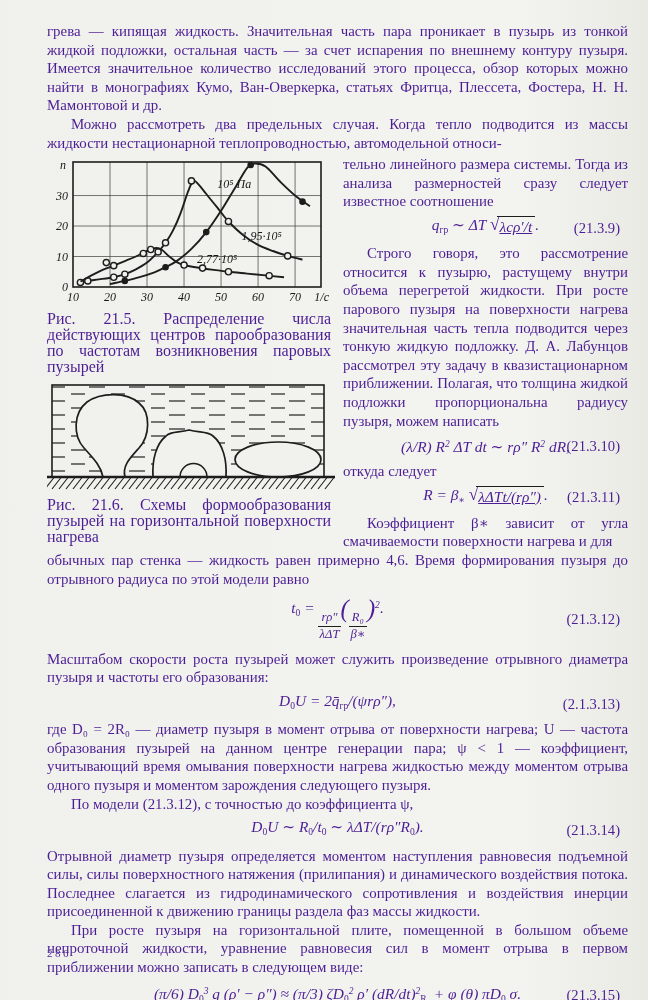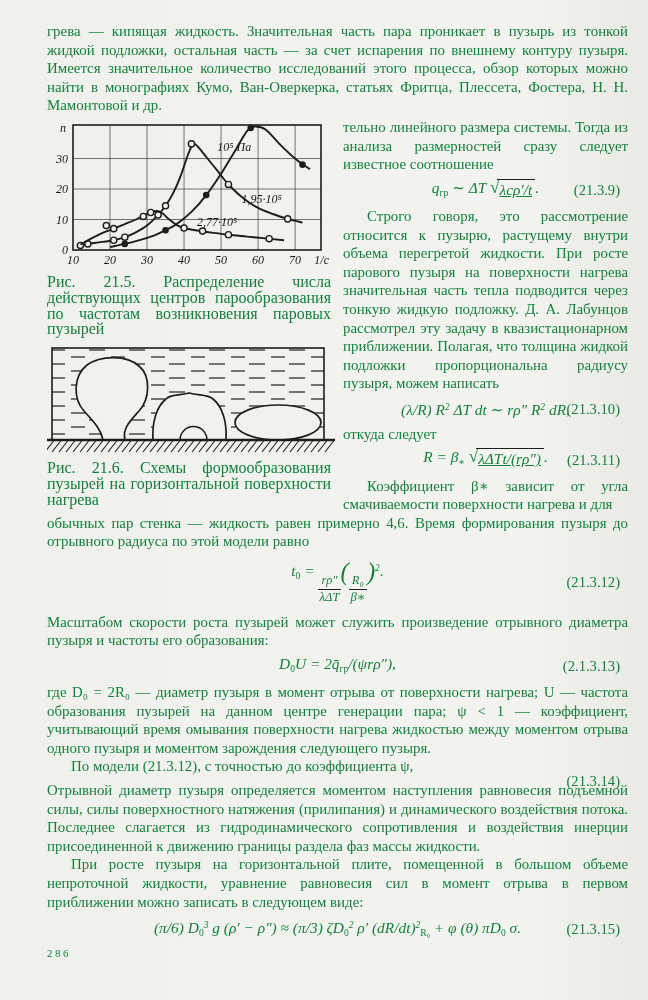--- a/index.html
+++ b/index.html
@@ -1,21 +1,21 @@
 <!DOCTYPE html>
 <html lang="ru"><head>
 <meta charset="utf-8">
 <style>
   html,body{margin:0;padding:0;}
   body{width:648px;height:1000px;overflow:hidden;
        background:linear-gradient(90deg,#f0f1ec 0%,#f3f4ef 80%,#e9eae4 100%);}
   .page{position:relative;width:648px;height:1000px;box-sizing:border-box;
         padding:22px 20px 0 47px;
         font-family:"Liberation Serif","DejaVu Serif",serif;
-        font-size:14.9px;line-height:18.6px;color:#15803d;}
+        font-size:14.9px;line-height:18.6px;color:#4c1d95;}
   p{margin:0;text-align:justify;}
   .ind{text-indent:24px;}
   .cols{display:flex;margin-top:3px;}
   .col-l{width:284px;flex:none;}
   .col-r{flex:1;padding-left:12px;}
   .caption{font-size:16px;line-height:15.8px;text-align:justify;margin-top:4px;}
   .chartwrap{margin:2px 0 2px 0;}
   .diagwrap{margin-top:9px;}
   svg{display:block;}
   .cl{font-family:"Liberation Serif","DejaVu Serif",serif;font-style:italic;
@@ -36,20 +36,21 @@
   .eq-frac .fr-n{border-bottom:1.1px solid #1d1d1b;padding:0 3px 1px;}
   .eq-tall{margin:8px 0;}
   .pagenum{position:absolute;left:47px;top:944px;font-size:11px;letter-spacing:2.5px;}
 </style>
 </head>
 <body>
 
 <div class="page">
 
   <p>грева — кипящая жидкость. Значительная часть пара проникает в пузырь из тонкой жидкой подложки, остальная часть — за счет испарения по внешнему контуру пузыря. Имеется значительное количество исследований этого процесса, обзор которых можно найти в монографиях Кумо, Ван-Оверкерка, статьях Фритца, Плессета, Фостера, Н. Н. Мамонтовой и др.</p>
+  <p class="ind">Можно рассмотреть два предельных случая. Когда тепло подводится из массы жидкости нестационарной теплопроводностью, автомодельной относи-</p>
 
   <div class="cols">
     <div class="col-l">
 
       <div class="chartwrap">
         <svg id="chart-svg" width="284" height="150" viewBox="0 0 284 150">
             <g stroke="#3c3c38" stroke-width="0.7">
               <line x1="63.014925373134325" y1="130" x2="63.014925373134325" y2="5"></line>
               <line x1="100.02985074626865" y1="130" x2="100.02985074626865" y2="5"></line>
               <line x1="137.04477611940297" y1="130" x2="137.04477611940297" y2="5"></line>
@@ -198,19 +199,19 @@
           <span class="fr-n">rρ″</span>
           <span class="fr-d">λΔT</span>
         </span><span class="big">(</span><span class="eq-frac">
           <span class="fr-n">R₀</span>
           <span class="fr-d">β∗</span>
         </span><span class="big">)</span><span class="sup">2</span><span>.</span></span><span class="eq-no">(21.3.12)</span></div>
   <p>Масштабом скорости роста пузырей может служить произведение отрывного диаметра пузыря и частоты его образования:</p>
   <div class="eq"><span class="eq-body"><span>D</span><span class="sub">0</span><span>U = 2q̄</span><span class="sub">гр</span><span>/(ψrρ″),</span></span><span class="eq-no">(2.1.3.13)</span></div>
   <p>где D₀ = 2R₀ — диаметр пузыря в момент отрыва от поверхности нагрева; U — частота образования пузырей на данном центре генерации пара; ψ &lt; 1 — коэффициент, учитывающий время омывания поверхности нагрева жидкостью между моментом отрыва одного пузыря и моментом зарождения следующего пузыря.</p>
   <p class="ind">По модели (21.3.12), с точностью до коэффициента ψ,</p>
-  <div class="eq"><span class="eq-no">(21.3.14)</span></div>
+  <div class="eq"><span class="eq-body"><span>D</span><span class="sub">0</span><span>U ∼ R</span><span class="sub">0</span><span>/t</span><span class="sub">0</span><span> ∼ λΔT/(rρ″R</span><span class="sub">0</span><span>).</span></span><span class="eq-no">(21.3.14)</span></div>
   <p>Отрывной диаметр пузыря определяется моментом наступления равновесия подъемной силы, силы поверхностного натяжения (прилипания) и динамического воздействия потока. Последнее слагается из гидродинамического сопротивления и воздействия инерции присоединенной к движению границы раздела фаз массы жидкости.</p>
   <p class="ind">При росте пузыря на горизонтальной плите, помещенной в большом объеме непроточной жидкости, уравнение равновесия сил в момент отрыва в первом приближении можно записать в следующем виде:</p>
   <div class="eq"><span class="eq-body"><span>(π/6) D</span><span class="sub">0</span><span class="sup">3</span><span> g (ρ′ − ρ″) ≈ (π/3) ζD</span><span class="sub">0</span><span class="sup">2</span><span> ρ′ (dR/dt)</span><span class="sup">2</span><span class="sub">R₀</span><span> + φ (θ) πD</span><span class="sub">0</span><span> σ.</span></span><span class="eq-no">(21.3.15)</span></div>
 
   <div class="pagenum">286</div>
 </div>
 
 </body></html>

